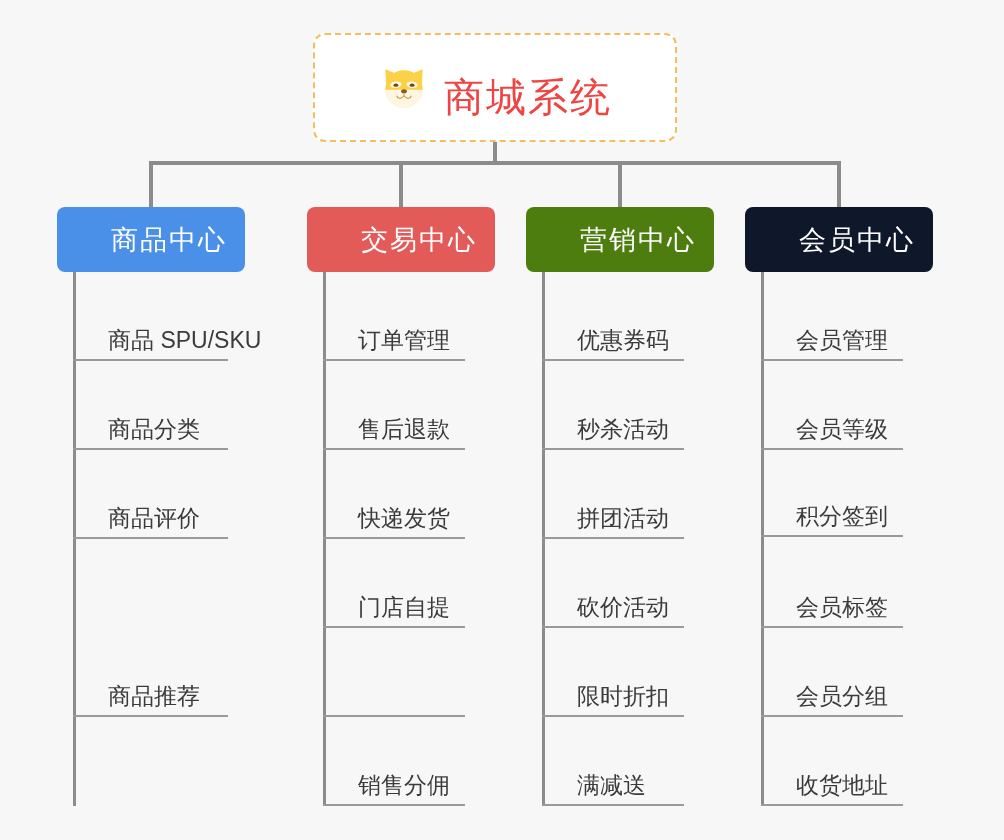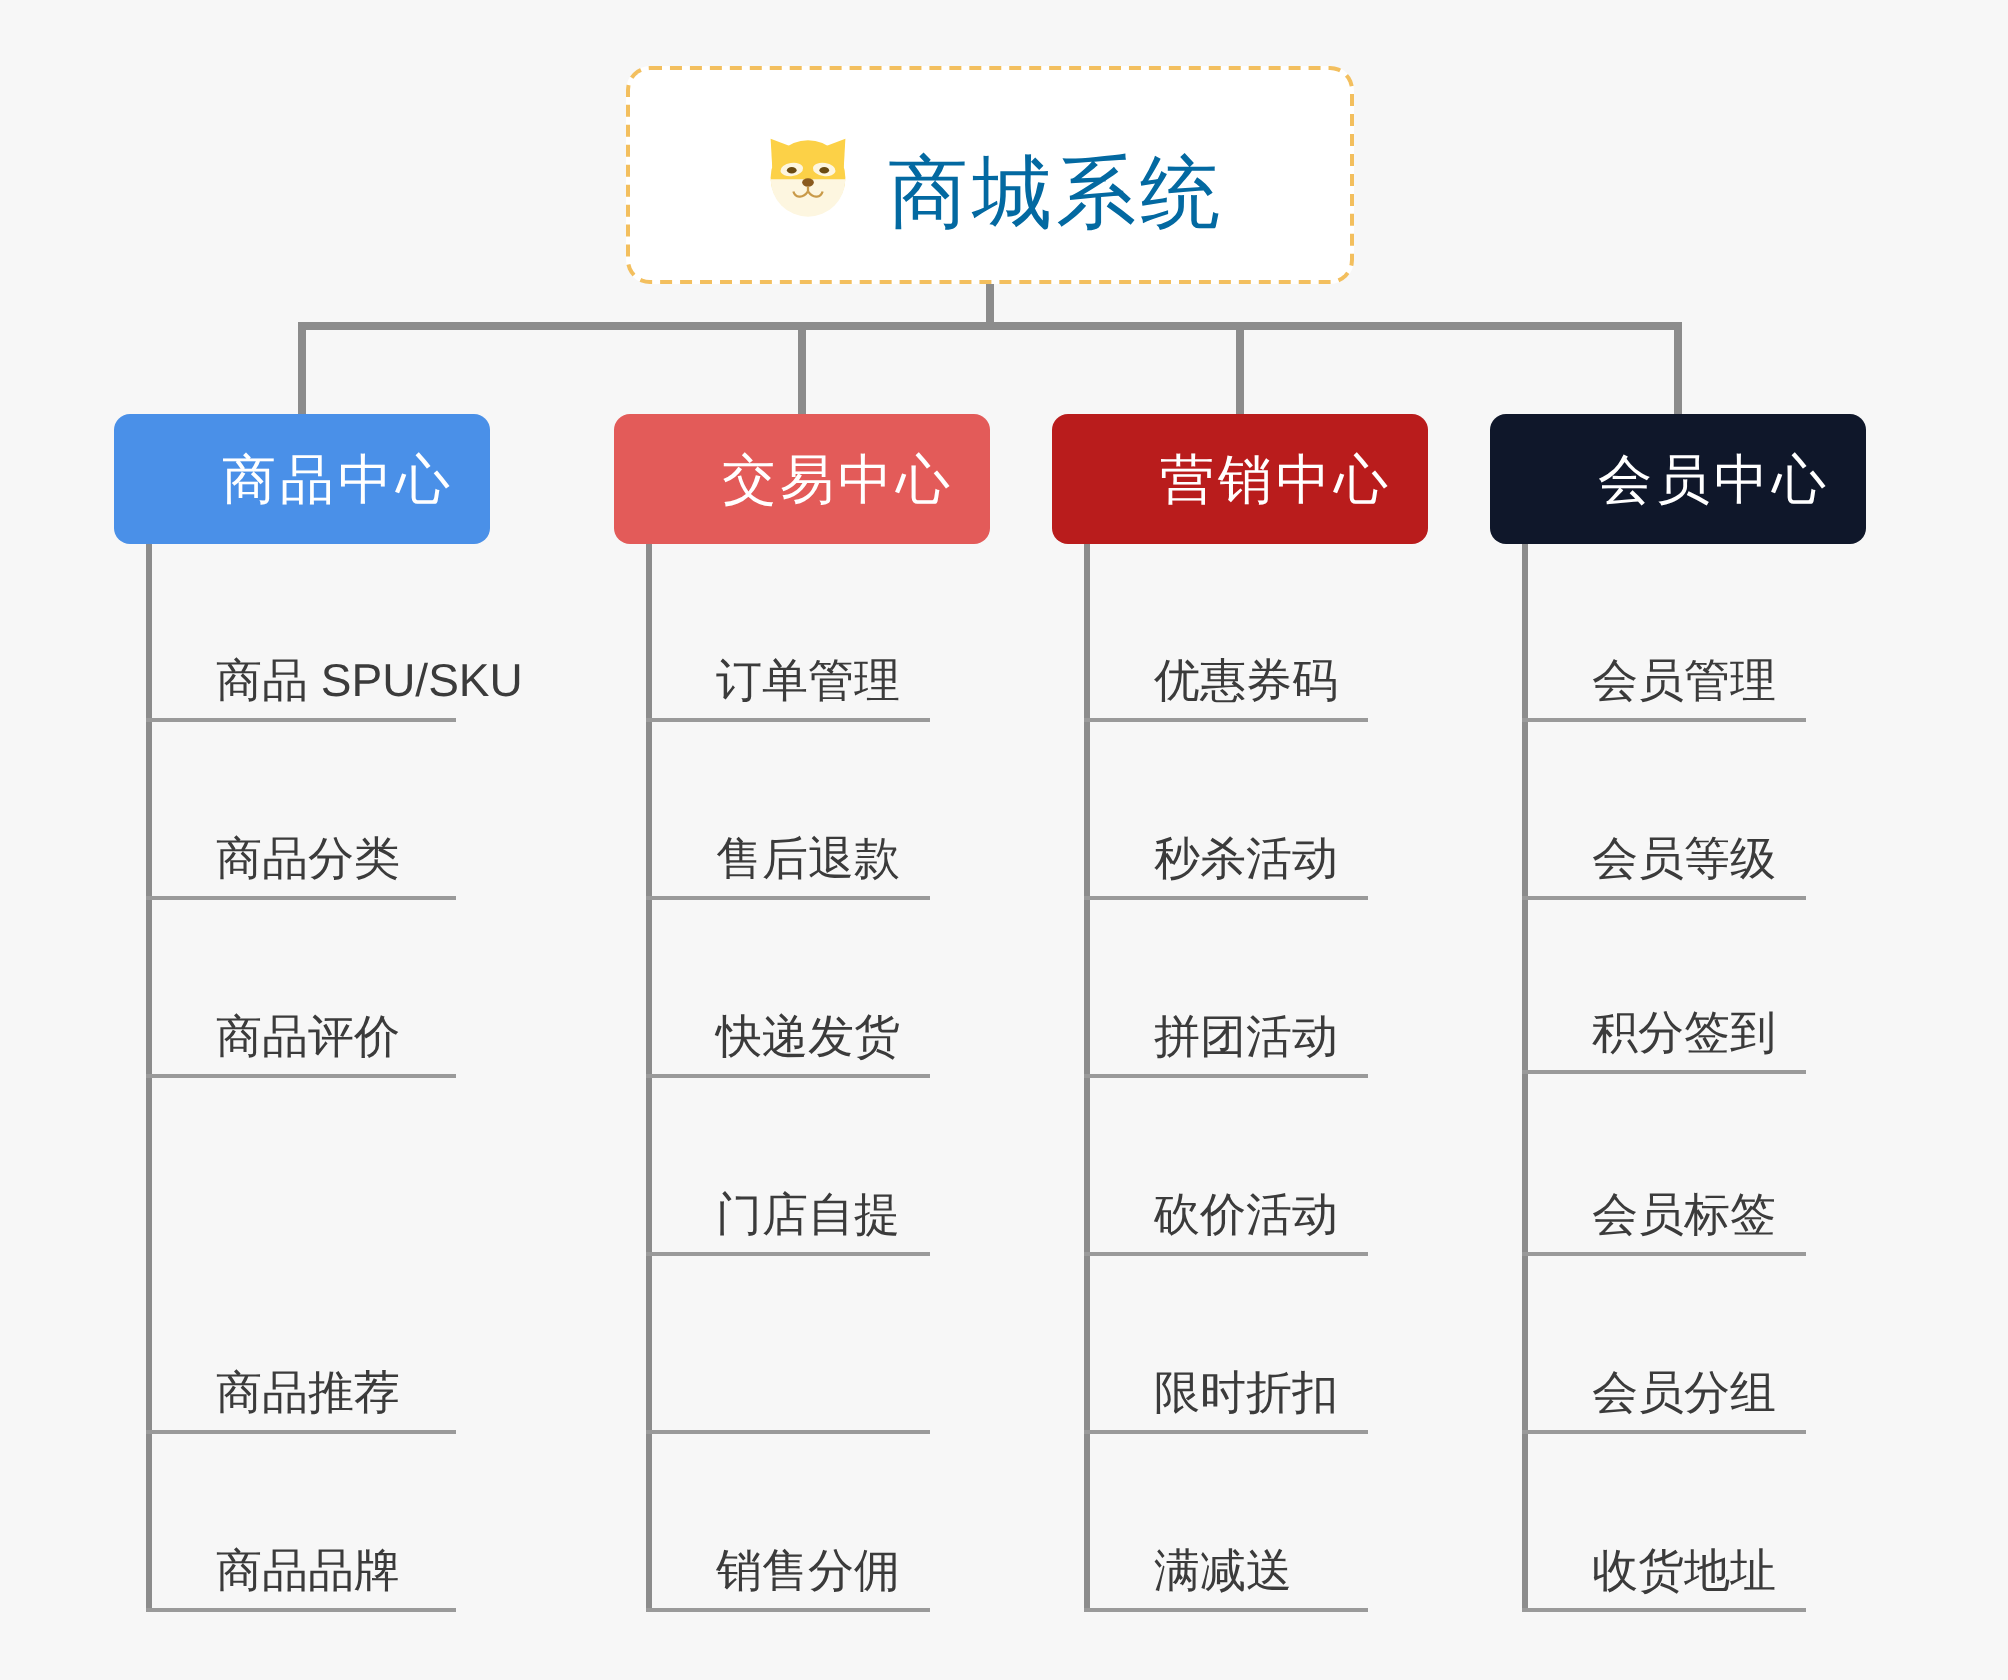--- a/index.html
+++ b/index.html
@@ -31,21 +31,21 @@
     background: #ffffff;
     border: 2px dashed #f3bf5e;
     border-radius: 12px;
     display: flex;
     align-items: center;
     justify-content: center;
     gap: 14px;
   }
   .root-title {
     font-size: 40px;
-    color: #0369a1;
+    color: #ef4444;
     letter-spacing: 2px;
     line-height: 1;
     font-weight: 400;
     margin-top: 18px;
   }
   .shiba-icon {
     width: 52px;
     height: 52px;
     display: block;
     flex: 0 0 auto;
@@ -166,24 +166,20 @@
           <div class="leaf-underline" style="width: 155px;"></div>
         </div>
         <div class="leaf-item" style="top: 178px; width: 195px;">
           <span class="leaf-label">商品评价</span>
           <div class="leaf-underline" style="width: 155px;"></div>
         </div>
         <div class="leaf-item" style="top: 356px; width: 195px;">
           <span class="leaf-label">商品推荐</span>
           <div class="leaf-underline" style="width: 155px;"></div>
         </div>
-        <div class="leaf-item" style="top: 445px; width: 195px;">
-          <span class="leaf-label">商品品牌</span>
-          <div class="leaf-underline" style="width: 155px;"></div>
-        </div>
       </div>
       <div class="cat-box" style="left: 307px; width: 188px; background: rgb(227, 91, 89);">
         <span>交易中心</span>
       </div>
       <div class="leaf-col" style="left: 323px; top: 272px; width: 182px; height: 672px;">
         <div class="leaf-trunk" style="height: 534px;"></div>
         <div class="leaf-item" style="top: 0px; width: 182px;">
           <span class="leaf-label">订单管理</span>
           <div class="leaf-underline" style="width: 142px;"></div>
         </div>
@@ -200,21 +196,21 @@
           <div class="leaf-underline" style="width: 142px;"></div>
         </div>
         <div class="leaf-item" style="top: 356px; width: 182px;">
           <div class="leaf-underline" style="width: 142px;"></div>
         </div>
         <div class="leaf-item" style="top: 445px; width: 182px;">
           <span class="leaf-label">销售分佣</span>
           <div class="leaf-underline" style="width: 142px;"></div>
         </div>
       </div>
-      <div class="cat-box" style="left: 526px; width: 188px; background: #b91c1c;">
+      <div class="cat-box" style="left: 526px; width: 188px; background: #4d7c0f;">
         <span>营销中心</span>
       </div>
       <div class="leaf-col" style="left: 542px; top: 272px; width: 182px; height: 534px;">
         <div class="leaf-trunk" style="height: 534px;"></div>
         <div class="leaf-item" style="top: 0px; width: 182px;">
           <span class="leaf-label">优惠券码</span>
           <div class="leaf-underline" style="width: 142px;"></div>
         </div>
         <div class="leaf-item" style="top: 89px; width: 182px;">
           <span class="leaf-label">秒杀活动</span>

